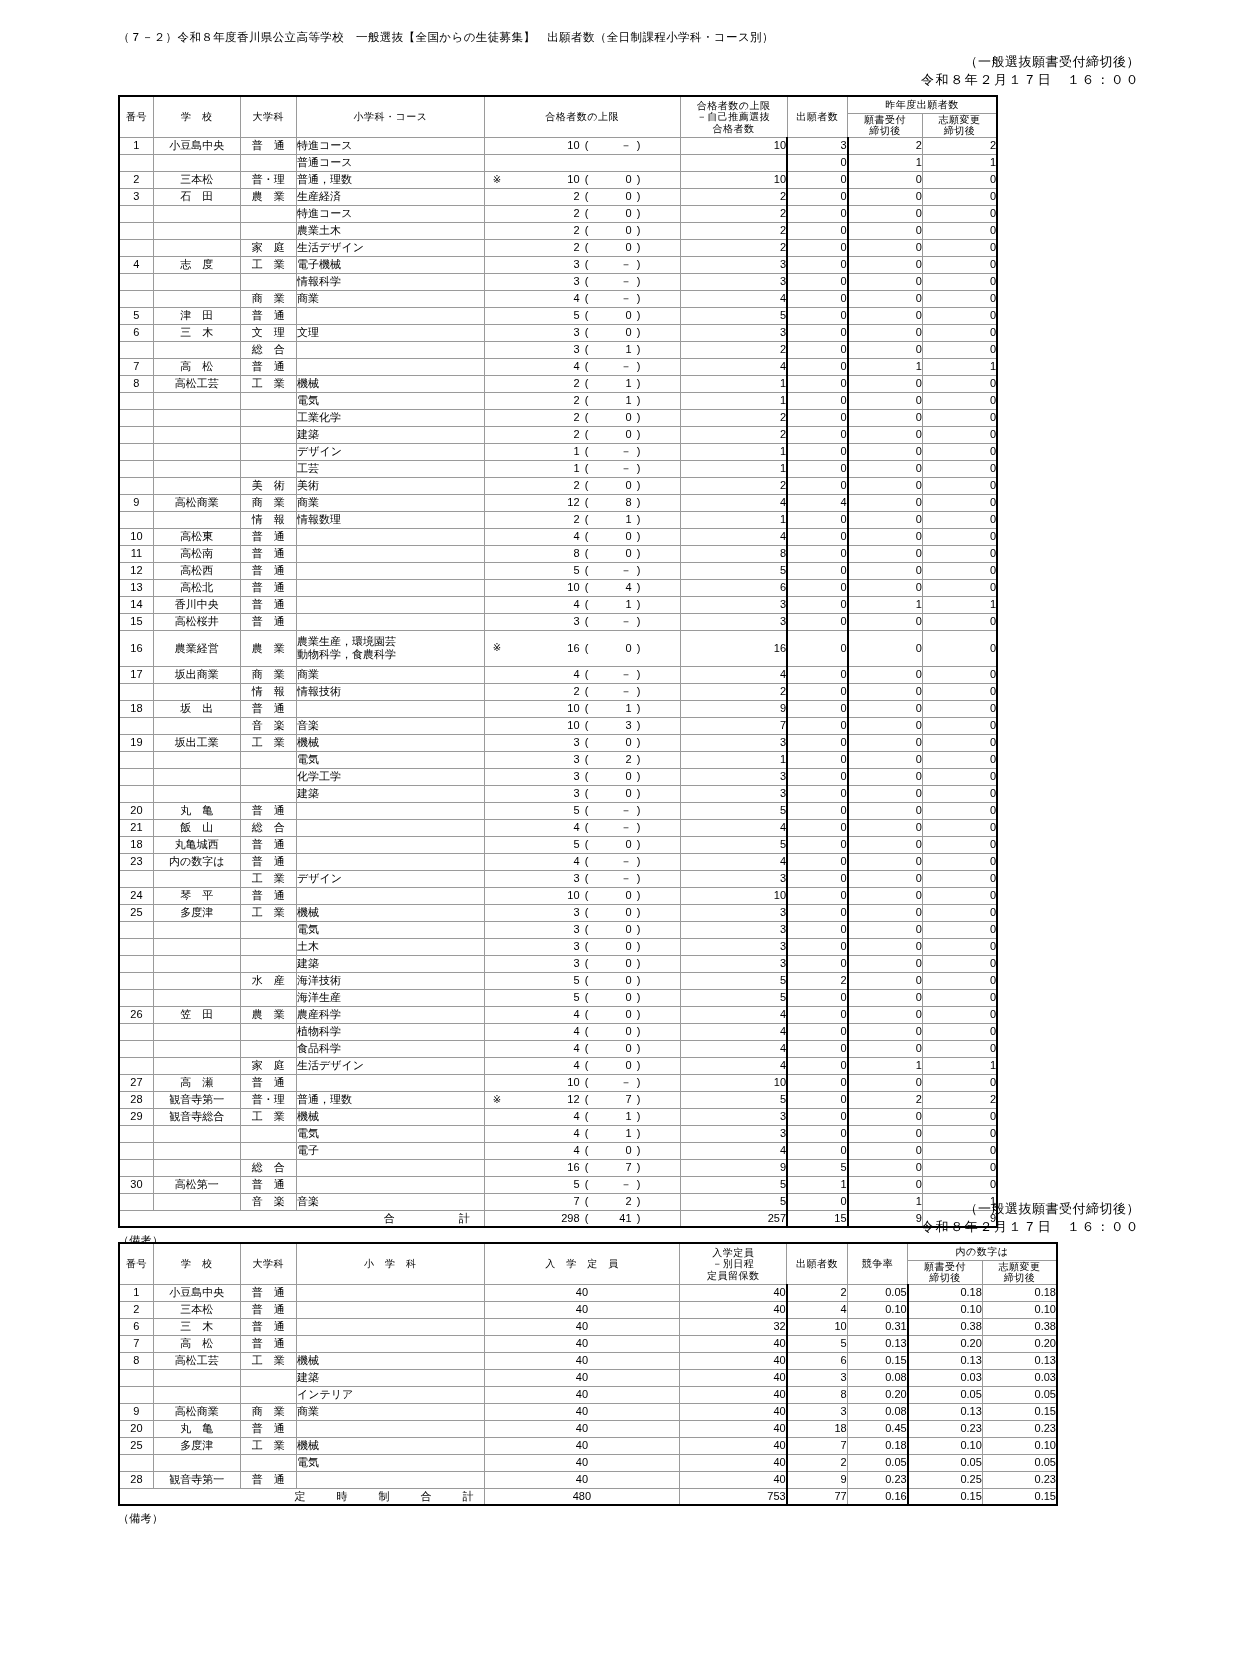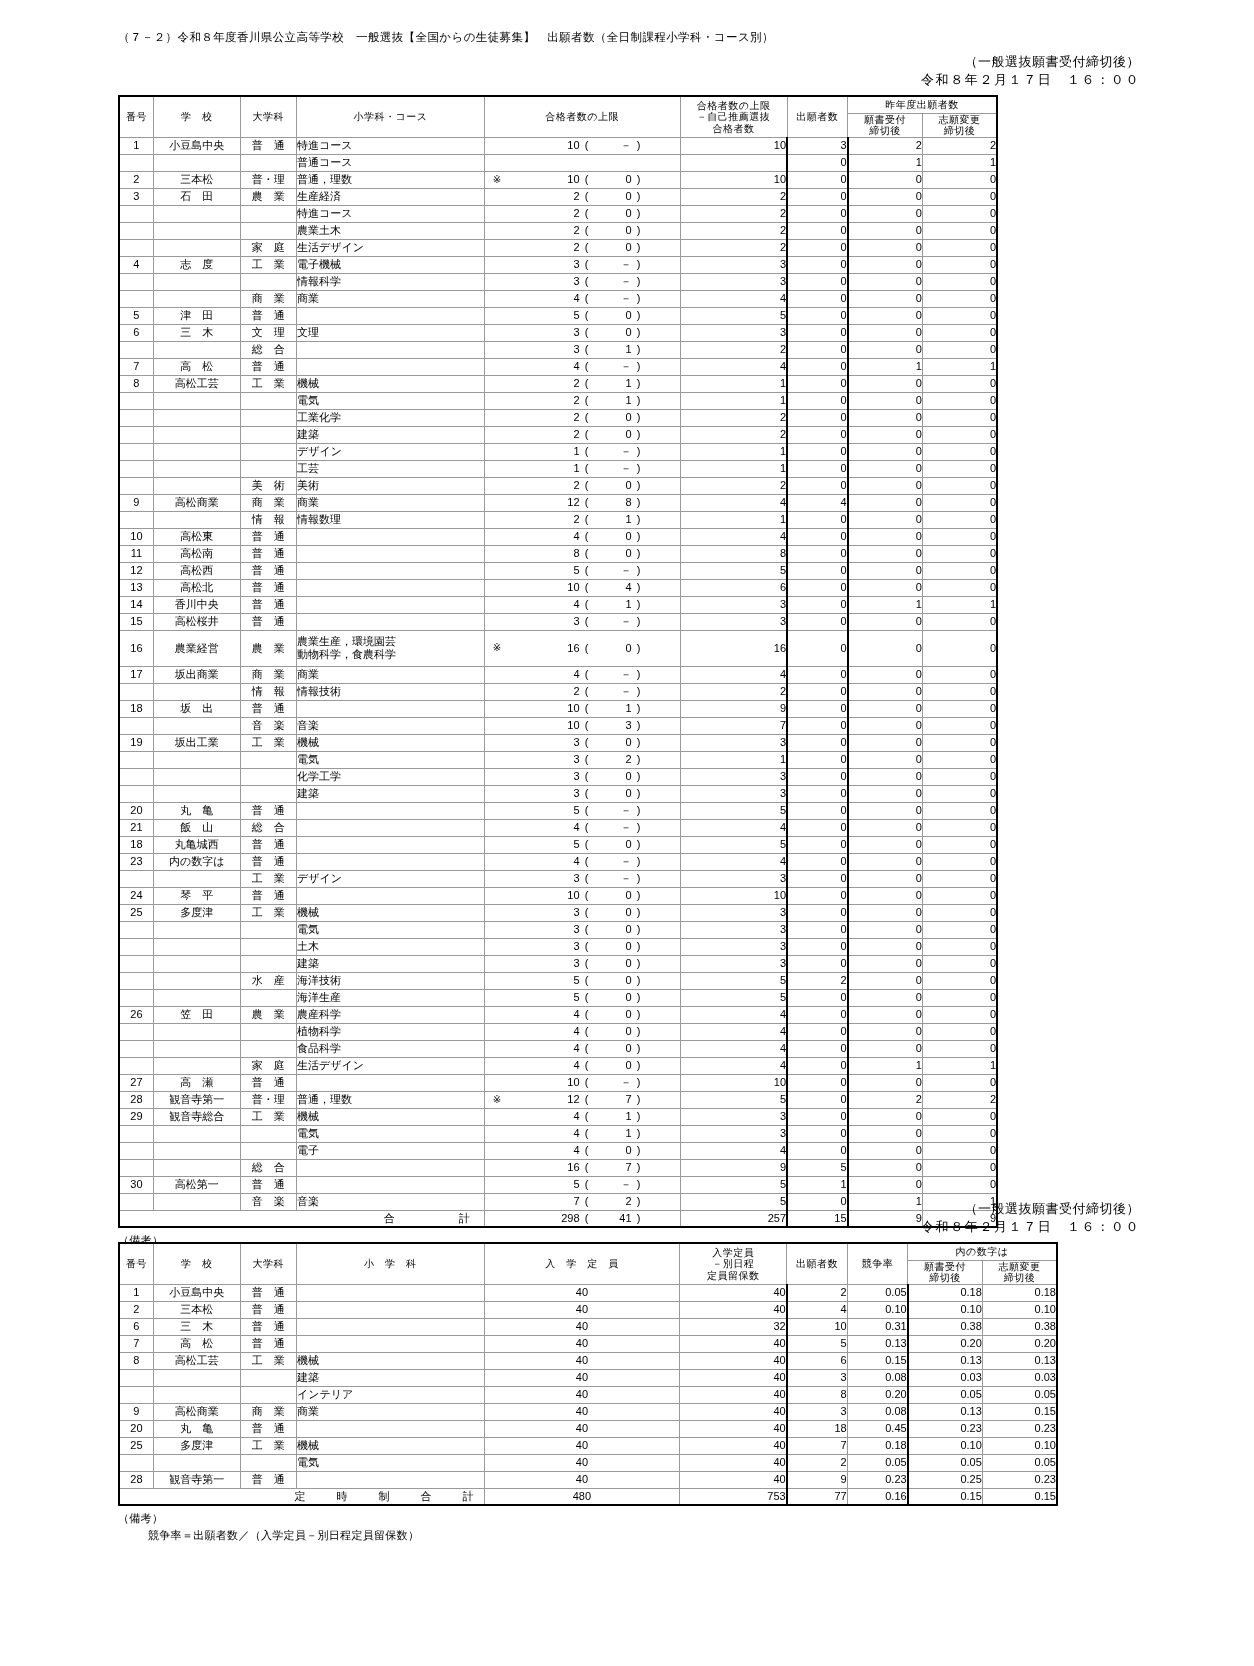--- a/index.html
+++ b/index.html
@@ -1517,17 +1517,16 @@
           <td class="r sep-l">77</td>
           <td class="r">0.16</td>
           <td class="r sep-l">0.15</td>
           <td class="r">0.15</td>
         </tr>
       </tfoot>
     </table>
 
     <div class="notes" style="margin-top:4px;">
       <div>（備考）</div>
-      <div class="indent">競争率＝出願者数／（入学定員－別日程定員留保数）</div>
     </div>
   </div>
 
 </div>
 
 </body></html>

